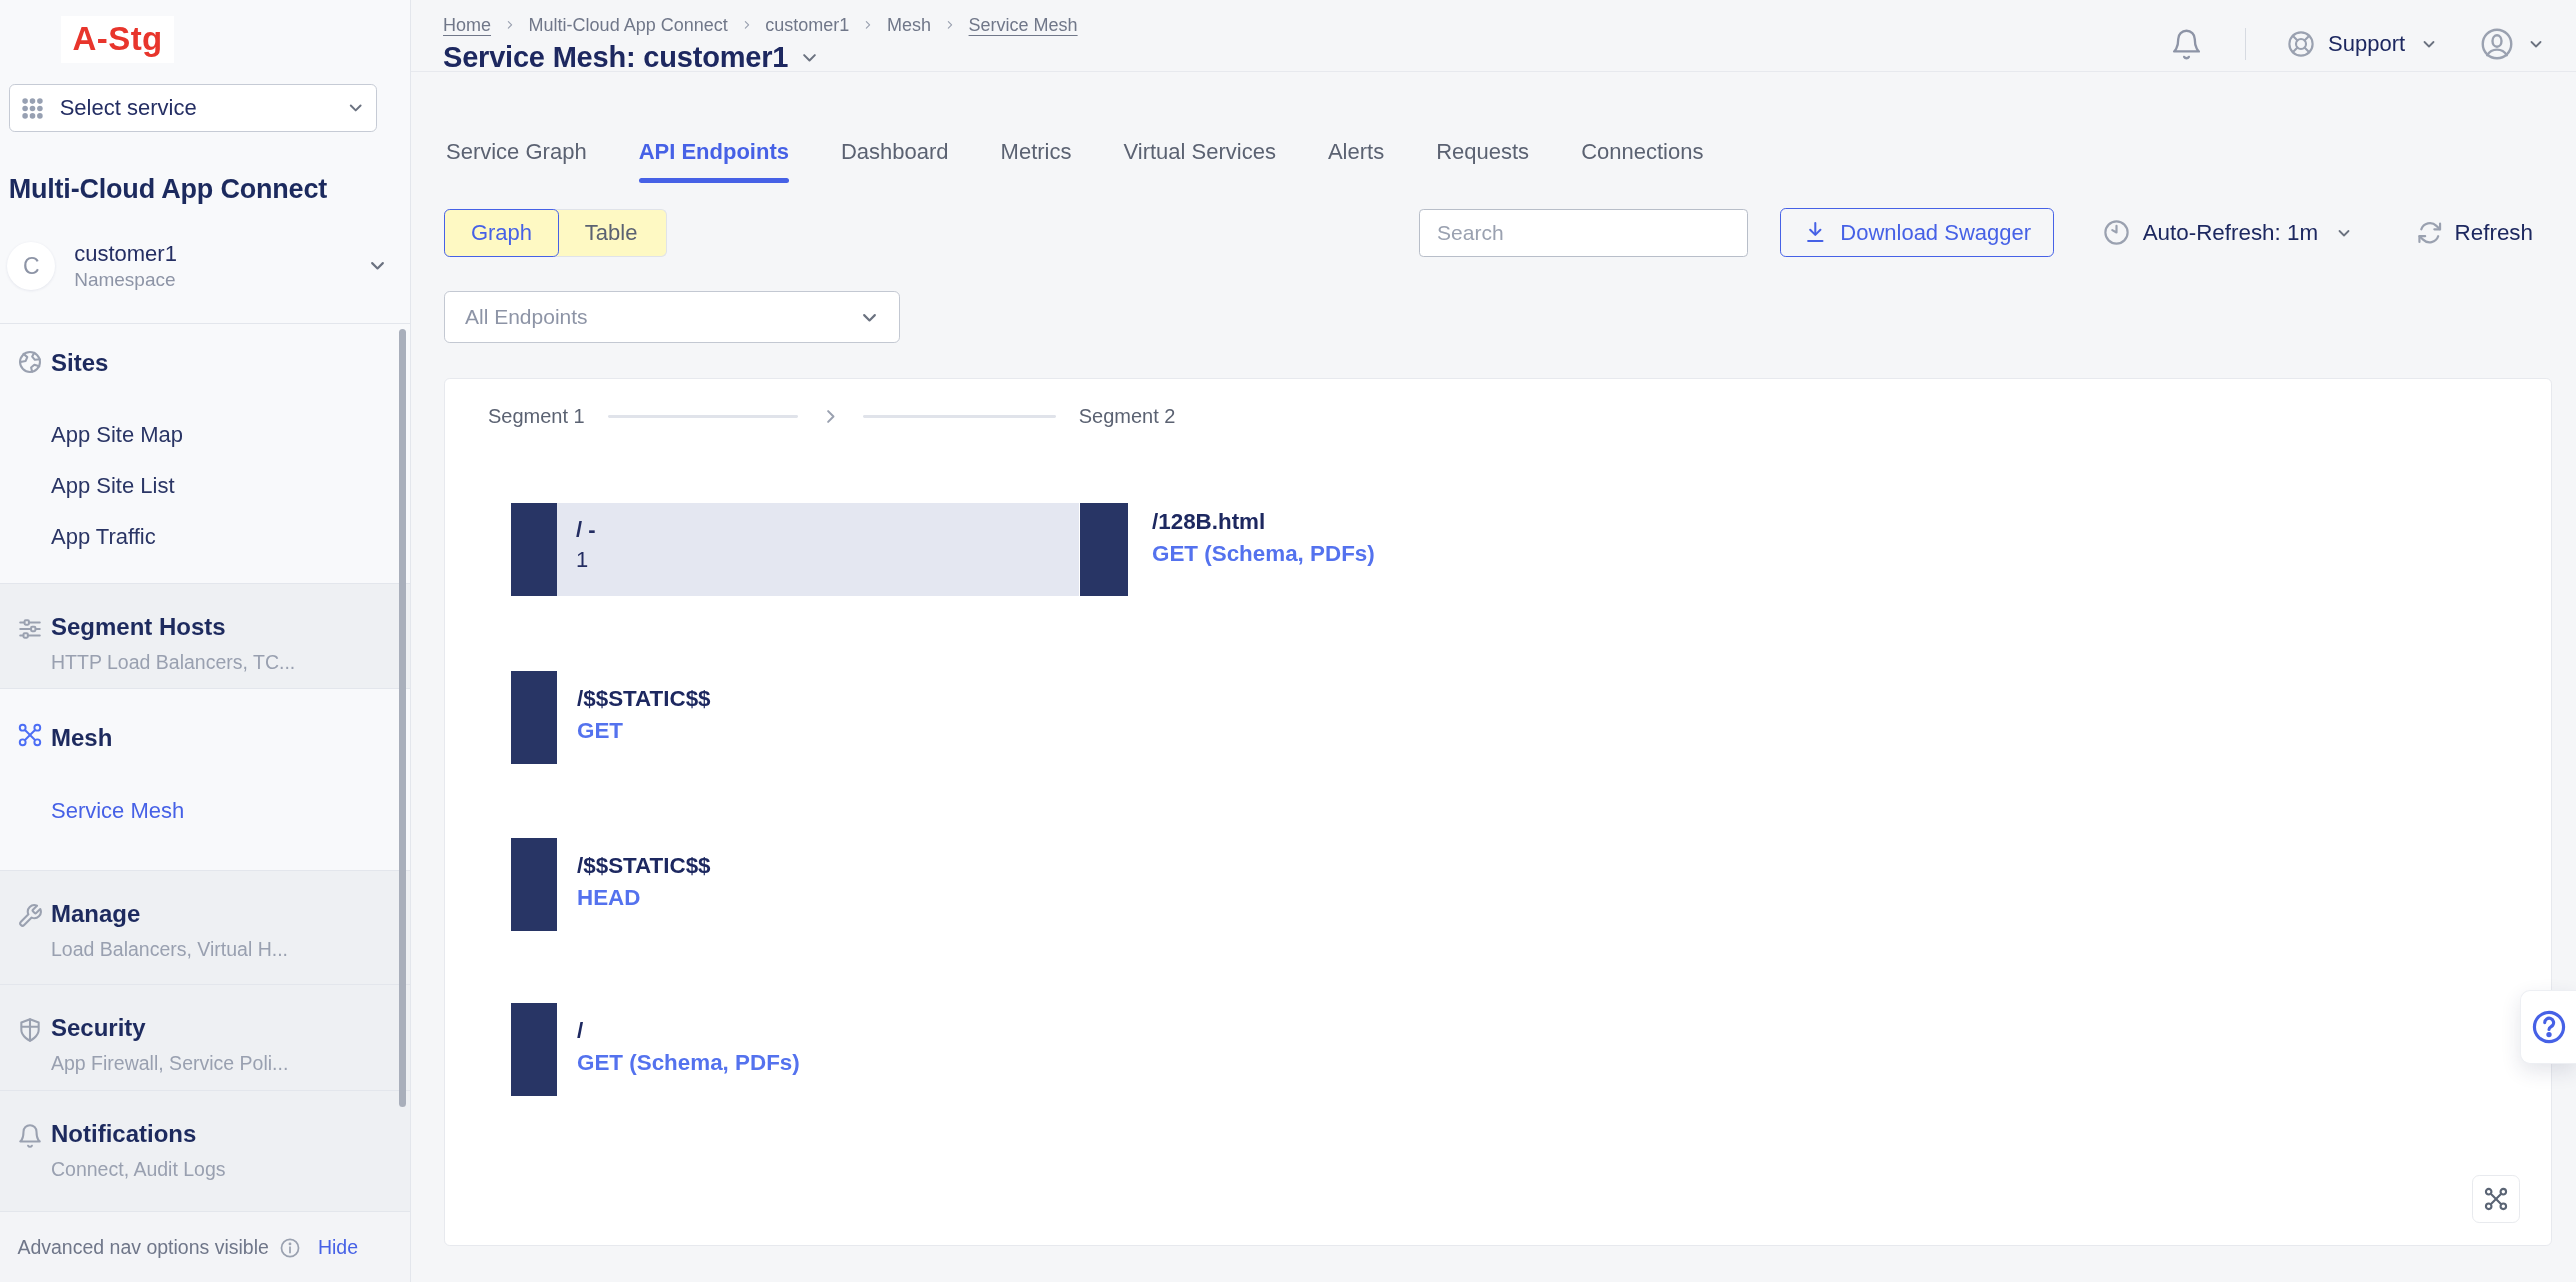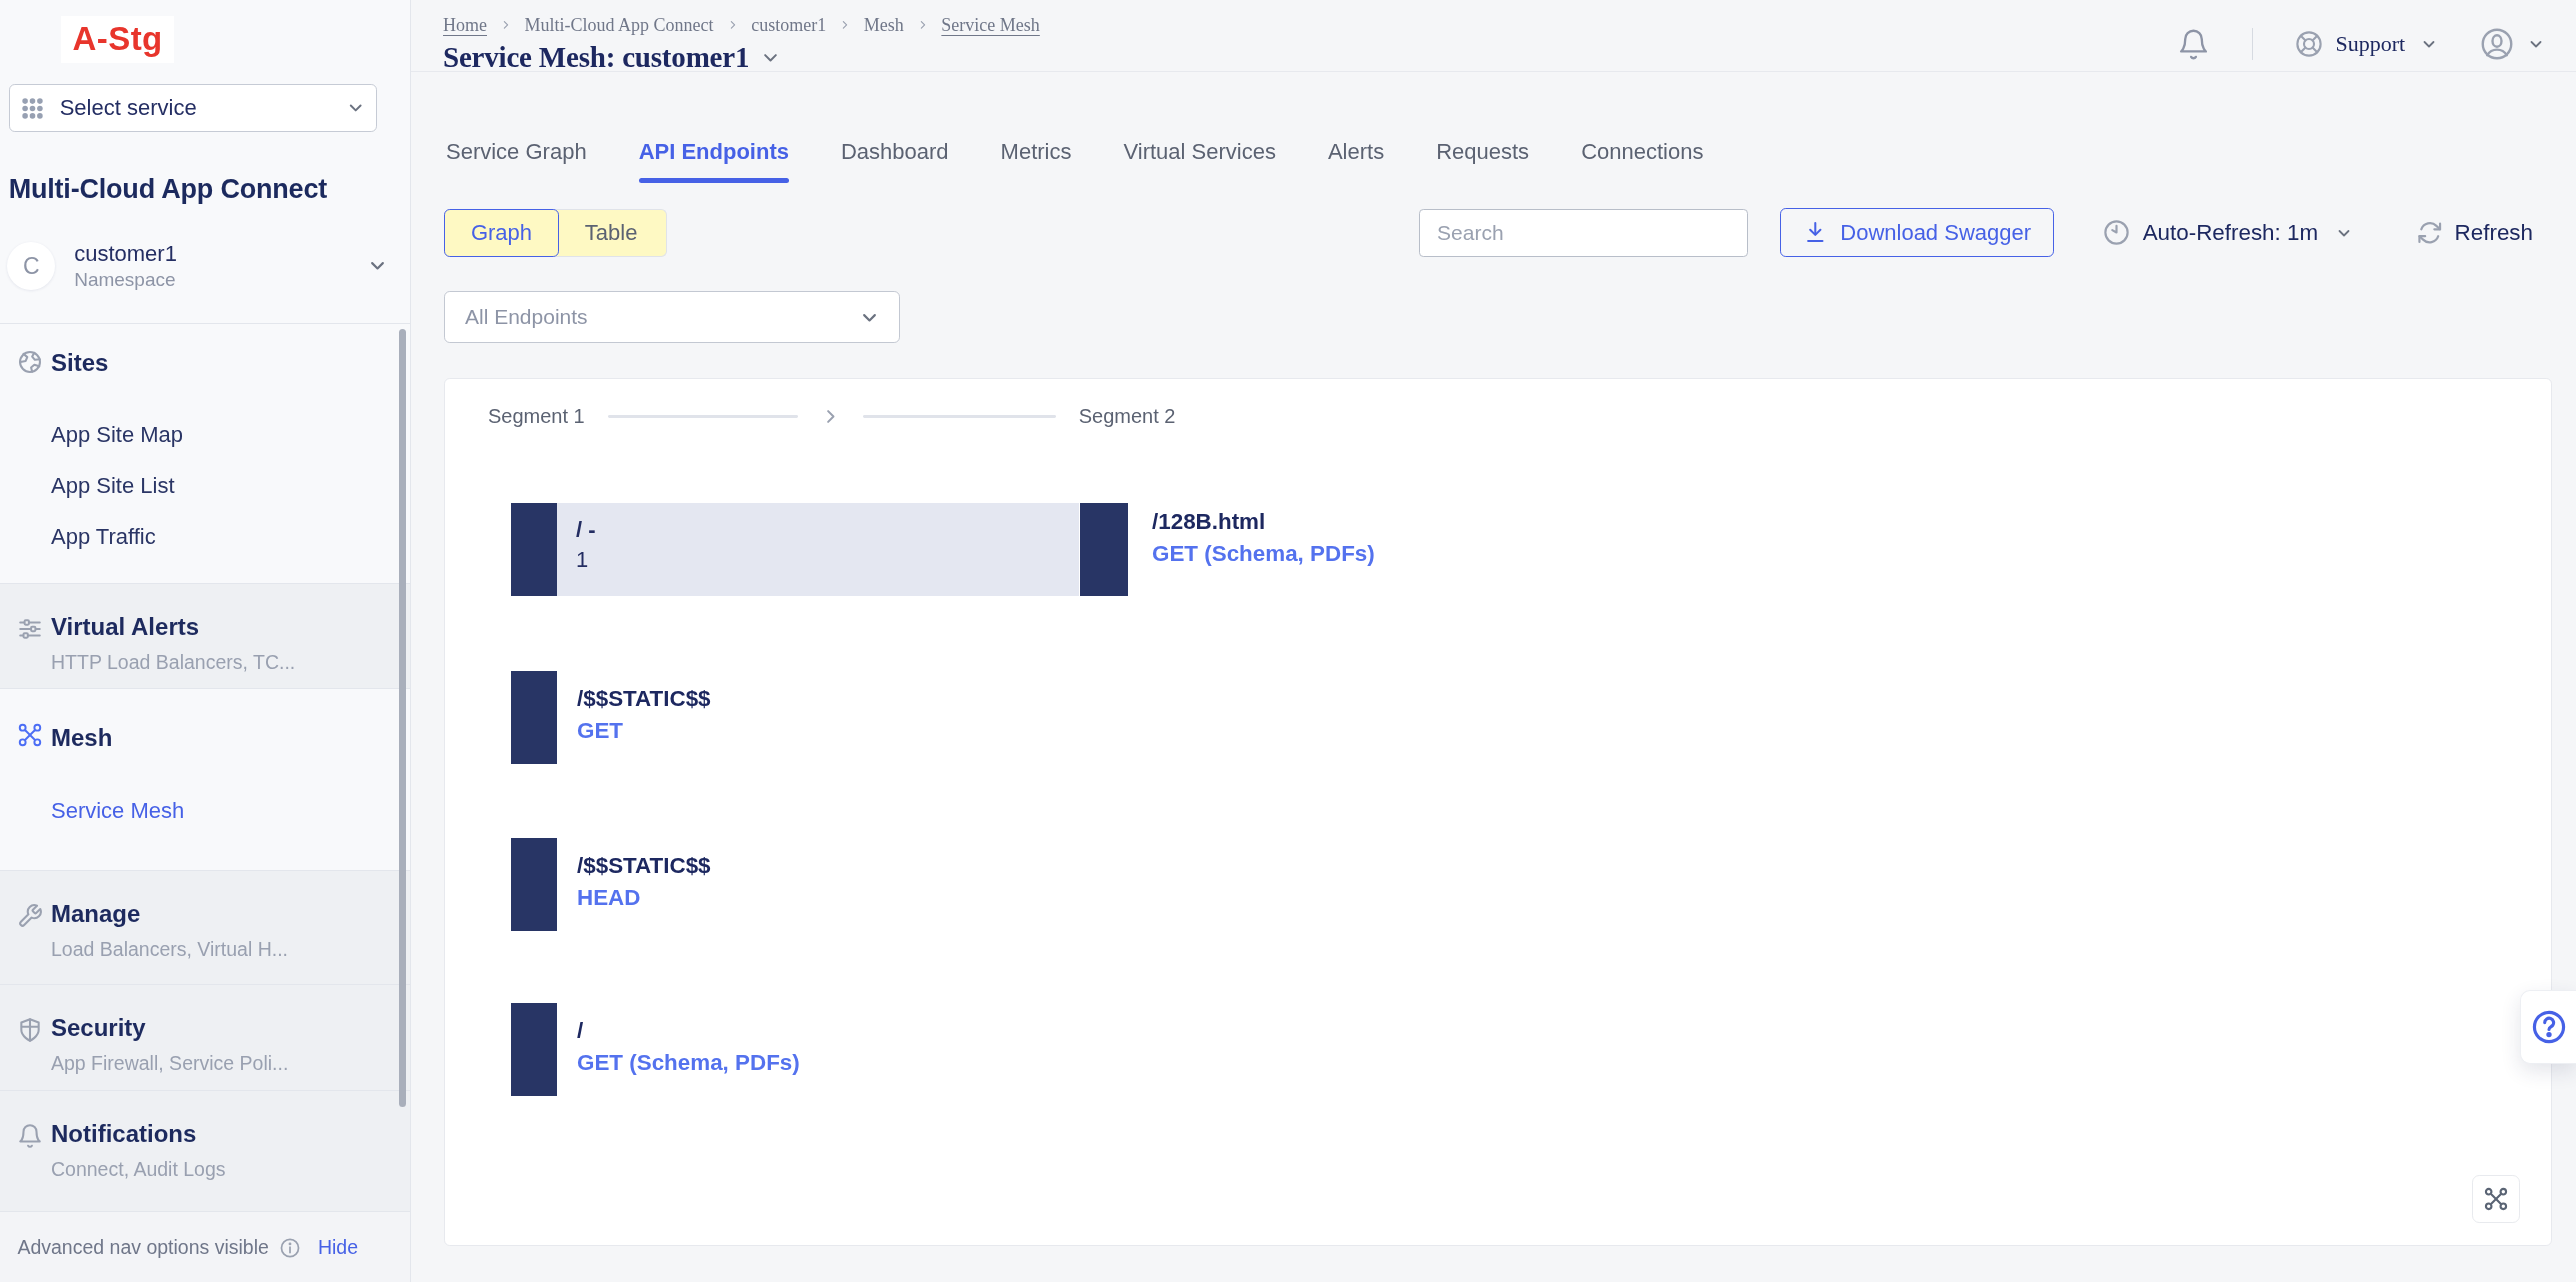--- a/index.html
+++ b/index.html
@@ -79,21 +79,21 @@
     position: absolute; left: 0; bottom: 0; width: 100%; height: 72px;
     background: #f3f4f7; border-top: 0.7px solid #e3e6ec;
     display: flex; align-items: center; padding: 0 17.4px; gap: 10px;
   }
   .sidebar-footer .txt { font-size: 19.5px; color: #6f7689; }
   .sidebar-footer .info { color: #9aa1b0; display: flex; }
   .sidebar-footer .hide { font-size: 19.5px; color: #4661e6; margin-left: 7px; cursor: pointer; }
 
   
   .main { position: absolute; left: 411px; top: 0; width: 2165px; height: 1283px; }
-  .topbar { position: absolute; left: 0; top: 0; width: 100%; height: 72px; border-bottom: 0.7px solid #e7e9ee; font-family: Liberation Serif, serif; }
+  .topbar { position: absolute; left: 0; top: 0; width: 100%; height: 72px; border-bottom: 0.7px solid #e7e9ee; }
   .crumbs { position: absolute; left: 32px; top: 14.5px; display: flex; align-items: center; gap: 13px; font-size: 18px; color: #707789; }
   .crumb { cursor: pointer; white-space: nowrap; }
   .crumb.underlined { text-decoration: underline; text-underline-offset: 3.6px; }
   .crumb-sep { color: #9aa1b0; display: flex; }
   .title-row { position: absolute; left: 32px; top: 41px; display: flex; align-items: center; gap: 11.6px; }
   .page-title { font-size: 29px; font-weight: 600; color: #1d2860; letter-spacing: -0.2px; }
   .title-row .chev { color: #6b7280; cursor: pointer; display: flex; }
   .topbar-right { position: absolute; right: 32px; top: 26px; display: flex; align-items: center; }
   .bell-btn { color: #8d94a6; cursor: pointer; display: flex; }
   .tb-divider { width: 0.7px; height: 32px; background: #d6dae1; margin: 0 41px 0 42px; }
@@ -249,21 +249,21 @@
         <span class="sec-icon">
           <svg width="26" height="26" viewBox="0 0 24 24" fill="none" stroke="currentColor" stroke-width="1.9" stroke-linecap="round" stroke-linejoin="round">
               <path d="M3 6h18"></path>
               <path d="M3 12h18"></path>
               <path d="M3 18h18"></path>
               <rect x="7" y="4" width="4" height="4" rx="1" fill="#eef0f3"></rect>
               <rect x="13" y="10" width="4" height="4" rx="1" fill="#eef0f3"></rect>
               <rect x="6" y="16" width="4" height="4" rx="1" fill="#eef0f3"></rect>
             </svg>
         </span>
-        <span class="sec-title">Virtual Alerts</span>
+        <span class="sec-title">Segment Hosts</span>
         <span class="sec-sub">HTTP Load Balancers, TC...</span>
       </section>
 
       <section class="nav-section sec-mesh">
         <span class="sec-icon">
           <svg width="26" height="26" viewBox="0 0 32 32" fill="none" stroke="currentColor" stroke-width="2.4" stroke-linecap="round">
               <path d="M10.8 10.8L21.2 21.2"></path>
               <path d="M21.2 10.8L10.8 21.2"></path>
               <circle cx="7" cy="7" r="3.6" fill="#f8f9fb"></circle>
               <circle cx="25" cy="7" r="3.6" fill="#f8f9fb"></circle>

